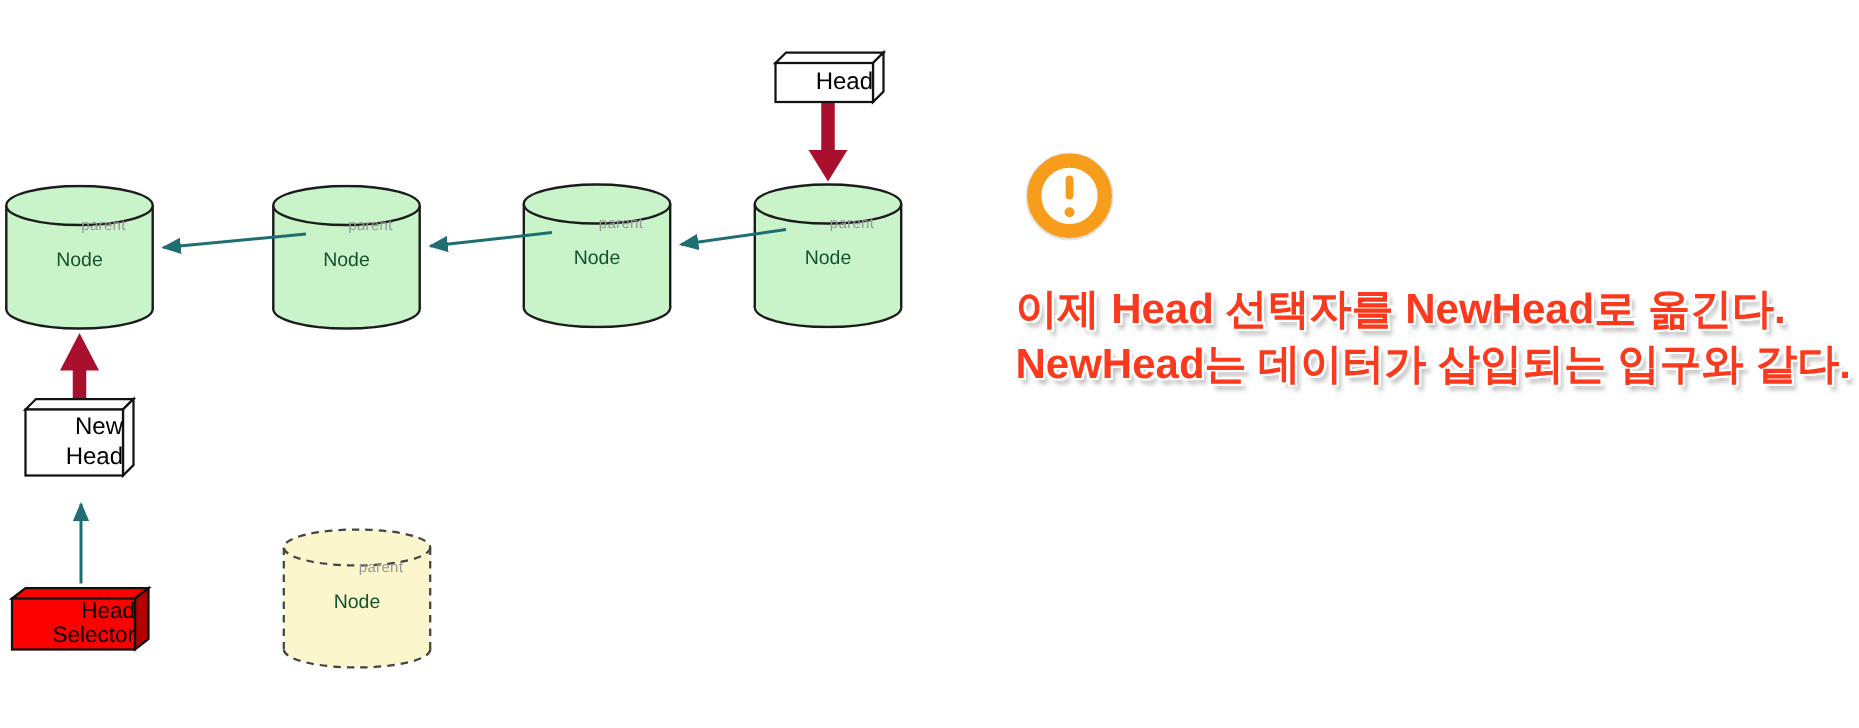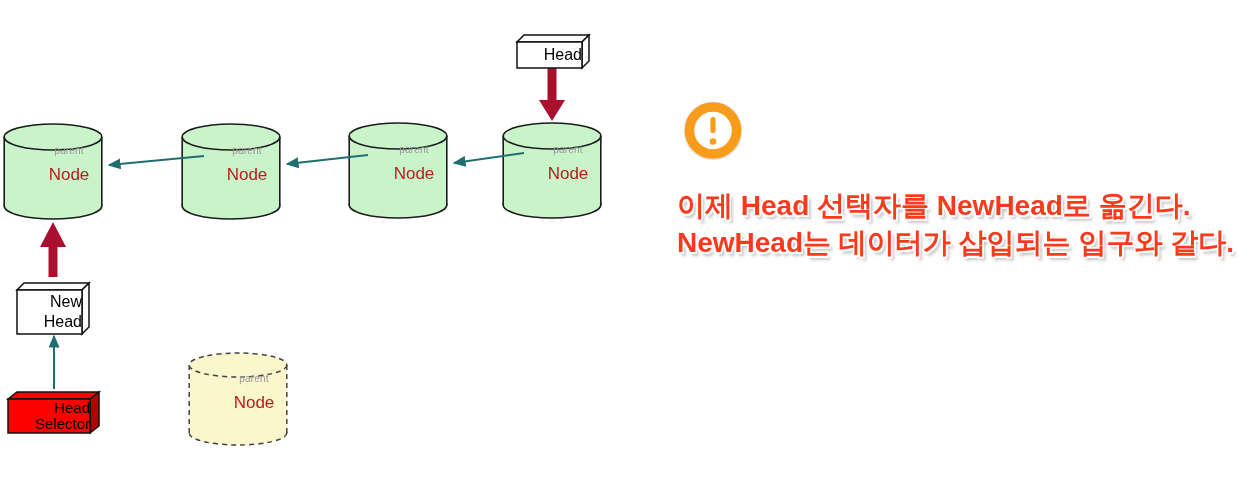--- a/index.html
+++ b/index.html
@@ -10,22 +10,22 @@
   .abs{position:absolute;}
   .layer{position:absolute;left:0;top:0;pointer-events:none;}
   
   .node{position:absolute;width:100px;height:97px;}
   .node svg{position:absolute;left:0;top:0;}
   .node .sub{
     position:absolute;left:16px;top:22px;width:100%;text-align:center;
     font-size:10px;color:#979797;letter-spacing:.2px;
   }
   .node .lbl{
-    position:absolute;left:16px;top:42px;width:100%;text-align:center;
-    font-size:17px;color:#b91c1c;
+    position:absolute;left:0;top:42px;width:100%;text-align:center;
+    font-size:13px;color:#14532d;
   }
   .ghost{height:94px;}
   .ghost .sub{top:21px;}
   .ghost .lbl{top:41px;}
   
   .box3d{position:absolute;}
   .box3d svg{position:absolute;left:0;top:0;}
   .box3d .txt{
     position:absolute;text-align:right;color:#000;
   }
@@ -135,21 +135,21 @@
 
   <div class="box3d" style="left:513px;top:29px;width:80px;height:46px;">
     <svg width="80" height="46">
       <polygon points="4,13 11,6 76,6 69,13" fill="#fff" stroke="#111" stroke-width="1.5"></polygon>
       <polygon points="69,13 76,6 76,32 69,39" fill="#fff" stroke="#111" stroke-width="1.5"></polygon>
       <rect x="4" y="13" width="65" height="26" fill="#fff" stroke="#111" stroke-width="1.5"></rect>
     </svg>
     <span class="txt head-txt">Head</span>
   </div>
 
-  <div class="box3d" style="left:13px;top:277px;width:84px;height:64px;">
+  <div class="box3d" style="left:13px;top:260px;width:84px;height:64px;">
     <svg width="84" height="64">
       <polygon points="4,13 11,6 76,6 69,13" fill="#fff" stroke="#111" stroke-width="1.5"></polygon>
       <polygon points="69,13 76,6 76,50 69,57" fill="#fff" stroke="#111" stroke-width="1.5"></polygon>
       <rect x="4" y="13" width="65" height="44" fill="#fff" stroke="#111" stroke-width="1.5"></rect>
     </svg>
     <span class="txt newhead-txt"><span>New</span><br>
     <span>Head</span></span>
   </div>
 
   <div class="box3d" style="left:4px;top:385px;width:104px;height:55px;">

